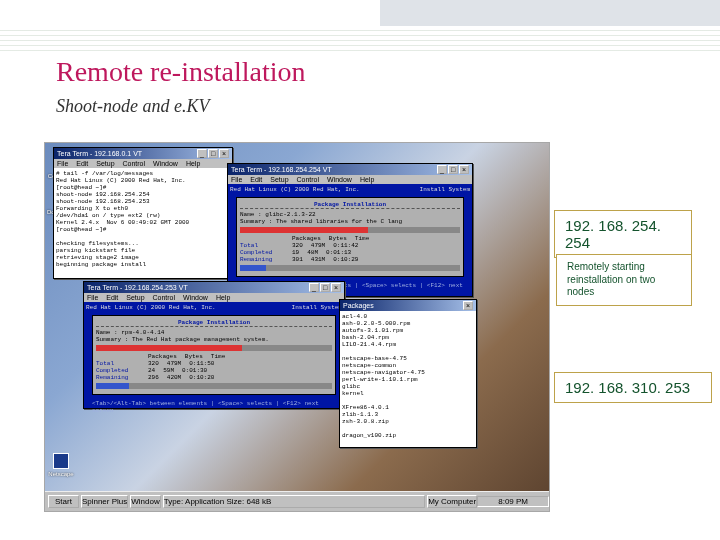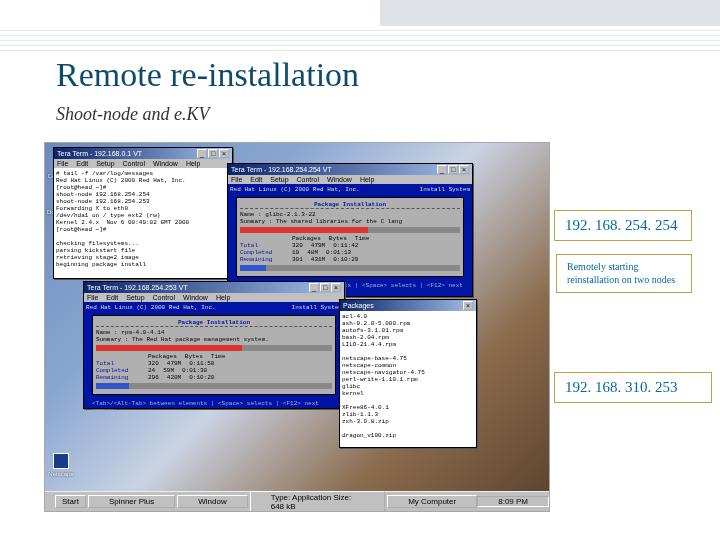--- a/index.html
+++ b/index.html
@@ -1,32 +1,32 @@
 <!DOCTYPE html>
 <html><head>
 <meta charset="utf-8">
 <style>
   * { box-sizing: border-box; margin: 0; padding: 0; }
   html, body { width: 720px; height: 540px; font-family: Arial, sans-serif; background: #fff; overflow: hidden; }
   .slide { position: relative; width: 720px; height: 540px; }
   .corner-band { position: absolute; top: 0; right: 0; width: 340px; height: 26px; background: #dfe3e8; }
   .gridlines { position: absolute; top: 30px; left: 0; width: 720px; height: 22px;
                background: repeating-linear-gradient(to bottom, #c9d6c9 0, #c9d6c9 1px, transparent 1px, transparent 5px); opacity: .5; }
-  .title { position: absolute; top: 56px; left: 56px; font-size: 34px; color: #0c4a6e; font-family: Georgia, serif; }
-  .subtitle { position: absolute; top: 104px; left: 56px; font-size: 18px; font-style: italic; color: #333; font-family: Georgia, serif; }
+  .title { position: absolute; top: 56px; left: 56px; font-size: 28px; color: #be185d; font-family: Georgia, serif; }
+  .subtitle { position: absolute; top: 96px; left: 56px; font-size: 18px; font-style: italic; color: #333; font-family: Georgia, serif; }
 
   .screenshot { position: absolute; top: 142px; left: 44px; width: 506px; height: 370px;
                 background: linear-gradient(135deg, #6b8bbd 0%, #8aa7d2 30%, #c9d3e3 50%, #8b6b4d 75%, #5a412e 100%);
                 border: 1px solid #a7a7a7; overflow: hidden; }
 
   
   .taskbar { position: absolute; bottom: 0; left: 0; right: 0; height: 20px; background: #c0c0c0; border-top: 1px solid #eee; display: flex; align-items: center; font-size: 8px; }
-  .taskbar .start { background: #c0c0c0; border: 1px outset #fff; padding: 1px 6px; margin-left: 10px; }
+  .taskbar .start { background: #c0c0c0; border: 1px outset #fff; padding: 1px 6px; margin-left: 3px; }
   .taskbar .tray { margin-left: auto; padding: 0 20px; border: 1px inset #fff; }
-  .taskbar .tb-btn { border: 1px outset #fff; padding: 1px 20px; margin-left: 2px; }
+  .taskbar .tb-btn { border: 1px outset #fff; padding: 1px 0; margin-left: 2px; }
 
   
   .dicon { position: absolute; width: 28px; text-align: center; font-size: 6px; color: #fff; text-shadow: 0 0 2px #000; }
   .dicon .box { width: 16px; height: 16px; margin: 0 auto 2px; background: #2f4fa8; border: 1px solid #fff; }
 
   
   .tterm { position: absolute; background: #c0c0c0; border: 1px solid #000; box-shadow: 1px 1px 0 #555; font-size: 7px; }
   .tt-titlebar { background: linear-gradient(to right, #0a246a, #a6c0e8); color: #fff; padding: 1px 3px; display: flex; align-items: center; }
   .tt-titlebar .spacer { flex: 1; }
   .tt-btn { width: 10px; height: 9px; background: #c0c0c0; border: 1px outset #fff; margin-left: 1px; font-size: 7px; line-height: 7px; text-align: center; color: #000; }
@@ -55,21 +55,21 @@
 
   
   .w3 { top: 138px; left: 38px; width: 262px; }
   .w3 .installer { height: 106px; }
 
   
   .w4 { top: 156px; left: 294px; width: 138px; }
   .w4 .console { height: 136px; }
 
   
-  .callout { position: absolute; background: #fff; border: 1px solid #bda24a; padding: 6px 10px; font-size: 15px; color: #0369a1; font-family: Liberation Serif, serif; }
+  .callout { position: absolute; background: #fff; border: 1px solid #bda24a; padding: 6px 10px; font-size: 15px; color: #14532d; font-family: Liberation Sans, sans-serif; }
   .c1 { top: 210px; left: 554px; width: 138px; }
   .c2 { top: 254px; left: 556px; width: 136px; font-size: 10px; line-height: 1.25; }
   .c3 { top: 372px; left: 554px; width: 158px; }
 </style>
 </head>
 <body>
 
 <div class="slide">
   <div class="corner-band"></div>
   <div class="gridlines"></div>

